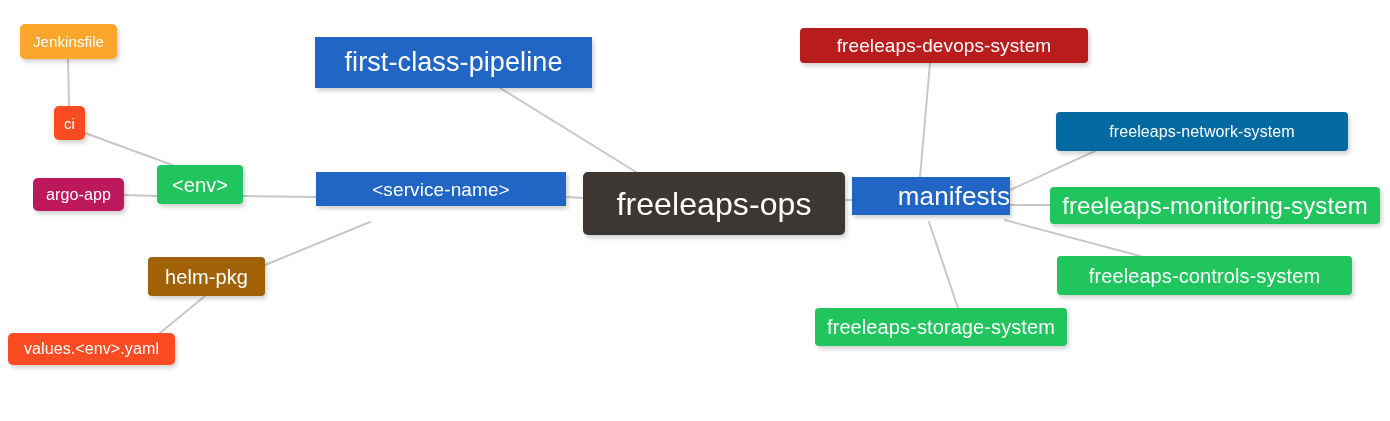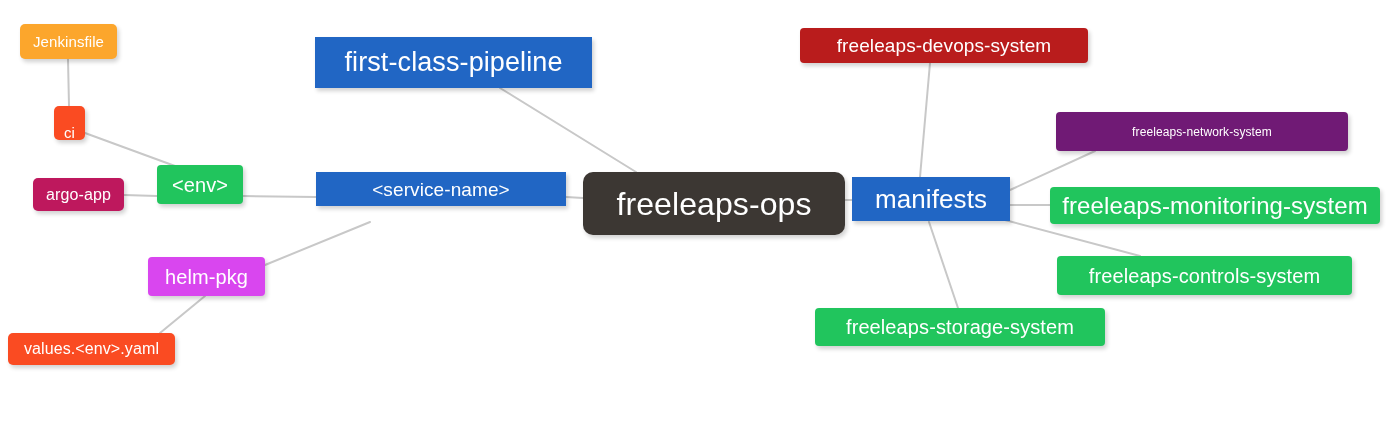--- a/index.html
+++ b/index.html
@@ -35,21 +35,21 @@
     justify-content: center;
     color: #ffffff;
     border-radius: 4px;
     white-space: nowrap;
     line-height: 1;
     letter-spacing: 0.1px;
     box-shadow: 2px 3px 4px rgba(0,0,0,0.18);
     user-select: none;
   }
   .node.root {
-    border-radius: 10px;
+    border-radius: 5px;
   }
   .node.lvl1 { border-radius: 0; }
   .node.lvl2 { border-radius: 4px; }
   .node.lvl3 { border-radius: 5px; }
 </style>
 </head>
 <body>
 
 <div id="canvas">
   <svg id="edges" viewBox="0 0 1390 421" xmlns="http://www.w3.org/2000/svg">
@@ -65,56 +65,56 @@
       <line x1="920" y1="177" x2="930" y2="63" stroke="#c8c8c8" stroke-width="2" stroke-linecap="round"></line>
       <line x1="1010" y1="190" x2="1095" y2="151" stroke="#c8c8c8" stroke-width="2" stroke-linecap="round"></line>
       <line x1="1010" y1="205" x2="1050" y2="205" stroke="#c8c8c8" stroke-width="2" stroke-linecap="round"></line>
       <line x1="1005" y1="220" x2="1140" y2="256" stroke="#c8c8c8" stroke-width="2" stroke-linecap="round"></line>
       <line x1="929" y1="222" x2="958" y2="308" stroke="#c8c8c8" stroke-width="2" stroke-linecap="round"></line>
     </svg>
   <div id="nodes">
       <div class="node lvl3" style="left: 20px; top: 24px; width: 97px; height: 35px; background: rgb(252, 166, 44); font-size: 15px;">
         <span>Jenkinsfile</span>
       </div>
-      <div class="node lvl3" style="left: 54px; top: 106px; width: 31px; height: 34px; background: rgb(250, 75, 34); font-size: 15px; align-items: flex-end;">
+      <div class="node lvl3" style="left: 54px; top: 106px; width: 31px; height: 34px; background: rgb(250, 75, 34); font-size: 15px;">
         <span>ci</span>
       </div>
       <div class="node lvl3" style="left: 33px; top: 178px; width: 91px; height: 33px; background: #be185d; font-size: 16px; text-align: right;">
         <span>argo-app</span>
       </div>
       <div class="node lvl2" style="left: 157px; top: 165px; width: 86px; height: 39px; background: rgb(33, 197, 93); font-size: 20px;">
         <span>&lt;env&gt;</span>
       </div>
-      <div class="node lvl2" style="left: 148px; top: 257px; width: 117px; height: 39px; background: #d946ef; font-size: 20px;">
+      <div class="node lvl2" style="left: 148px; top: 257px; width: 117px; height: 39px; background: #a16207; font-size: 20px;">
         <span>helm-pkg</span>
       </div>
       <div class="node lvl3" style="left: 8px; top: 333px; width: 167px; height: 32px; background: rgb(250, 75, 34); font-size: 16px;">
         <span>values.&lt;env&gt;.yaml</span>
       </div>
       <div class="node lvl1" style="left: 315px; top: 37px; width: 277px; height: 51px; background: rgb(33, 102, 196); font-size: 27px;">
         <span>first-class-pipeline</span>
       </div>
       <div class="node lvl1" style="left: 316px; top: 172px; width: 250px; height: 34px; background: rgb(33, 102, 196); font-size: 19px;">
         <span>&lt;service-name&gt;</span>
       </div>
       <div class="node root" style="left: 583px; top: 172px; width: 262px; height: 63px; background: rgb(60, 55, 51); font-size: 32px;">
         <span>freeleaps-ops</span>
       </div>
-      <div class="node lvl1" style="left: 852px; top: 177px; width: 158px; height: 44px; background: rgb(33, 102, 196); font-size: 26px;">
+      <div class="node lvl1" style="left: 852px; top: 177px; width: 158px; height: 38px; background: rgb(33, 102, 196); font-size: 26px; justify-content: flex-end;">
         <span>manifests</span>
       </div>
       <div class="node lvl2" style="left: 800px; top: 28px; width: 288px; height: 35px; background: #b91c1c; font-size: 19px;">
         <span>freeleaps-devops-system</span>
       </div>
-      <div class="node lvl2" style="left: 1056px; top: 112px; width: 292px; height: 39px; background: #701a75; font-size: 12px;">
+      <div class="node lvl2" style="left: 1056px; top: 112px; width: 292px; height: 39px; background: #0369a1; font-size: 16px;">
         <span>freeleaps-network-system</span>
       </div>
       <div class="node lvl2" style="left: 1050px; top: 187px; width: 330px; height: 37px; background: rgb(33, 197, 93); font-size: 24px;">
         <span>freeleaps-monitoring-system</span>
       </div>
       <div class="node lvl2" style="left: 1057px; top: 256px; width: 295px; height: 39px; background: rgb(33, 197, 93); font-size: 20px; text-align: center;">
         <span>freeleaps-controls-system</span>
       </div>
-      <div class="node lvl2" style="left: 815px; top: 308px; width: 290px; height: 38px; background: rgb(33, 197, 93); font-size: 20px;">
+      <div class="node lvl2" style="left: 815px; top: 308px; width: 252px; height: 38px; background: rgb(33, 197, 93); font-size: 20px;">
         <span>freeleaps-storage-system</span>
       </div>
     </div>
 </div>
 
 </body></html>

